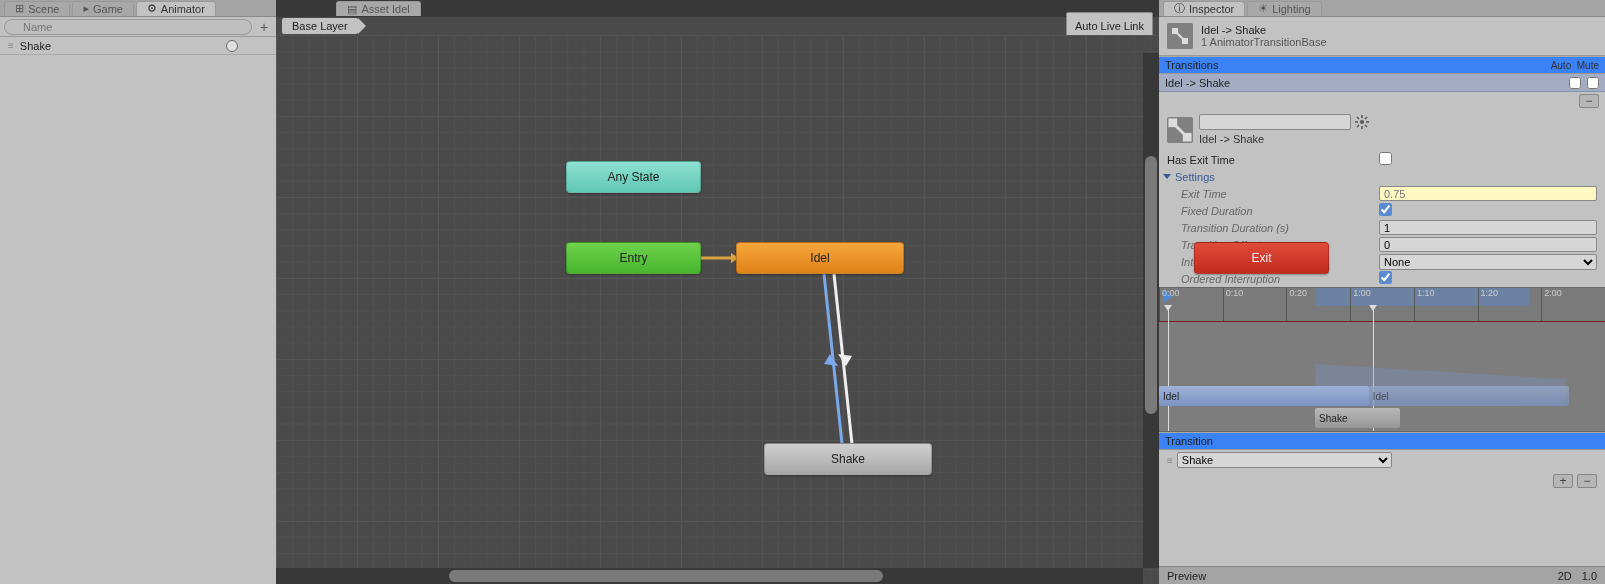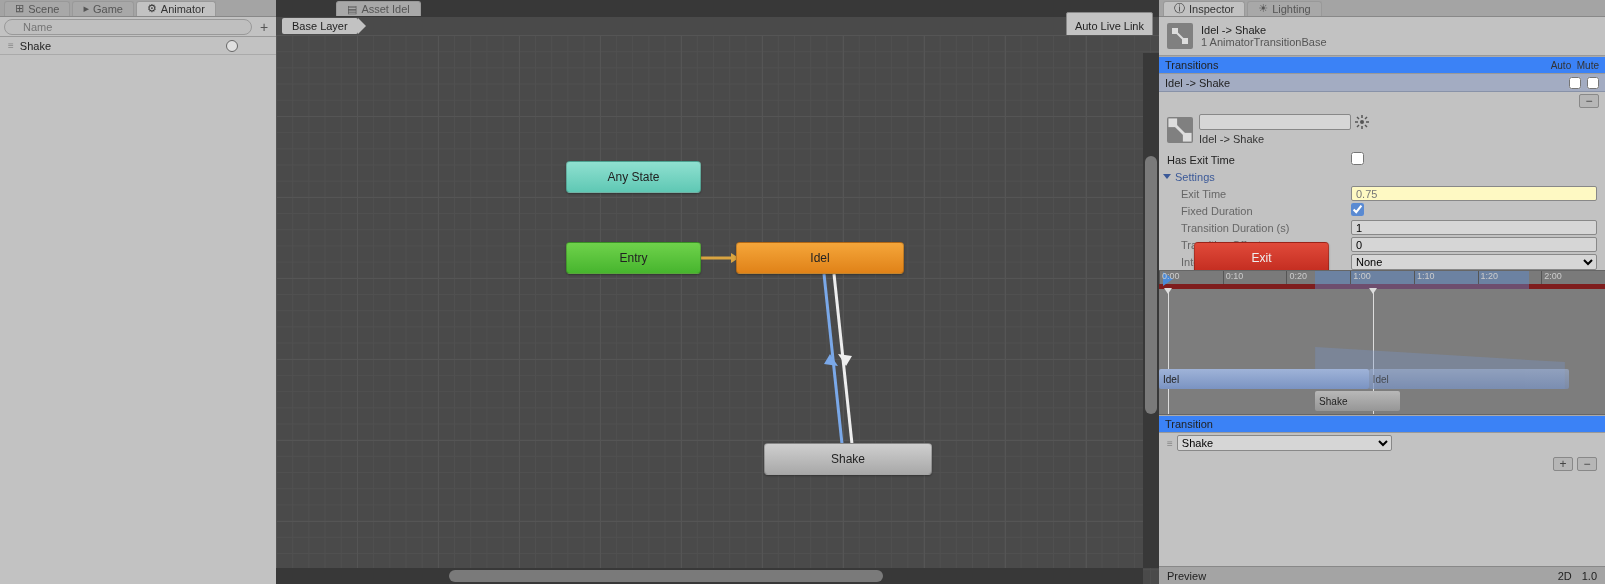--- a/index.html
+++ b/index.html
@@ -57,30 +57,30 @@
 .listrow { height:18px; background:#a3acc2; border-bottom:1px solid #8892a8; display:flex; align-items:center; padding:0 6px; font-size:11px; color:#222; }
 .listrow .cks { margin-left:auto; display:flex; gap:6px; }
 .minuschip { height:16px; display:flex; justify-content:flex-end; padding:2px 6px; }
 .minuschip .chip { width:20px; height:14px; background:#b6b6b6; border:1px solid #888; border-radius:2px; display:flex; align-items:center; justify-content:center; font-size:12px; color:#444; cursor:pointer; }
 .namebox { display:flex; align-items:center; gap:6px; padding:6px 8px; }
 .namebox .tico2 { width:26px; height:26px; background:#808080; border-radius:2px; display:flex; align-items:center; justify-content:center; }
 .namebox .fieldwrap { flex:1; display:flex; flex-direction:column; gap:3px; }
 .namebox input { height:16px; border:1px solid #888; background:#d6d6d6; border-radius:2px; padding:0 4px; font-size:11px; }
 .namebox .gear { width:14px; height:14px; color:#555; cursor:pointer; }
 .kv { display:flex; align-items:center; height:17px; padding:0 8px; font-size:11px; }
-.kv .k { width:184px; color:#222; }
-.kv .k.indent { padding-left:14px; color:#666; }
+.kv .k { width:212px; color:#222; }
+.kv .k.indent { padding-left:14px; color:#666;font-style:italic; }
 .kv .v { flex:1; }
 .kv input[type=text]{ width:100%; height:15px; border:1px solid #888; background:#d6d6d6; padding:0 4px; font-size:11px; border-radius:2px; }
 .kv .ck { width:13px; height:13px; }
 .kv select { width:100%; height:16px; border:1px solid #888; background:#d6d6d6; font-size:11px; border-radius:2px; }
 .foldhdr { height:17px; display:flex; align-items:center; padding:0 4px; font-size:11px; color:#3b5998; cursor:pointer; }
 .foldhdr .tri { width:0; height:0; border-left:4px solid transparent; border-right:4px solid transparent; border-top:5px solid #3b5998; margin-right:4px; }
 .timeline { height:145px; background:#7d7d7d; border-top:1px solid #666; border-bottom:1px solid #666; position:relative; }
-.ruler { height:18px; background:#7a7a7a; border-bottom:5px solid #7f1d1d; position:relative; display:flex; }
+.ruler { height:34px; background:#7a7a7a; border-bottom:1px solid #7f1d1d; position:relative; display:flex; }
 .tick { flex:1; border-left:1px solid #555; font-size:9px; color:#ccc; padding-left:2px; position:relative; }
 .play { position:absolute; left:4px; top:1px; width:0; height:0; border-top:7px solid transparent; border-bottom:7px solid transparent; border-left:10px solid #4a8ad8; }
 .bluewash { position:absolute; top:0; height:18px; background:rgba(90,140,210,.45); }
 .tlbody { position:absolute; top:18px; left:0; right:0; bottom:0; }
 .marker { position:absolute; top:0; bottom:0; width:1px; background:#ddd; }
 .marker:before{ content:""; position:absolute; top:-1px; left:-4px; width:0; height:0; border-left:4px solid transparent; border-right:4px solid transparent; border-top:6px solid #ddd; }
 .statebar { position:absolute; height:20px; border-radius:2px; font-size:10px; color:#222; display:flex; align-items:center; padding:0 4px; }
 .statebar.a { background:linear-gradient(#9fb3d8,#7a93c2); }
 .statebar.b { background:linear-gradient(#b8b8b8,#969696); }
 .diag { position:absolute; background:rgba(120,150,200,.35); }
@@ -252,20 +252,24 @@
         <span class="v"><input type="text" value="1" style=""></span>
       </div>
     <div class="kv">
         <span class="k indent">Transition Offset</span>
         <span class="v"><input type="text" value="0" style=""></span>
       </div>
     <div class="kv">
         <span class="k indent">Interruption Source</span>
         <span class="v"><select><option>None</option></select></span>
       </div>
+    <div class="kv">
+        <span class="k indent">Ordered Interruption</span>
+        <span class="v"><input type="checkbox" class="ck" checked="" style=""></span>
+      </div>
 
     <div class="timeline">
       <div class="ruler">
         <div class="play"></div>
         <div class="bluewash" style="left:35%; width:48%;"></div>
         <div class="tick">0:00</div>
         <div class="tick">0:10</div>
         <div class="tick">0:20</div>
         <div class="tick">1:00</div>
         <div class="tick">1:10</div>

